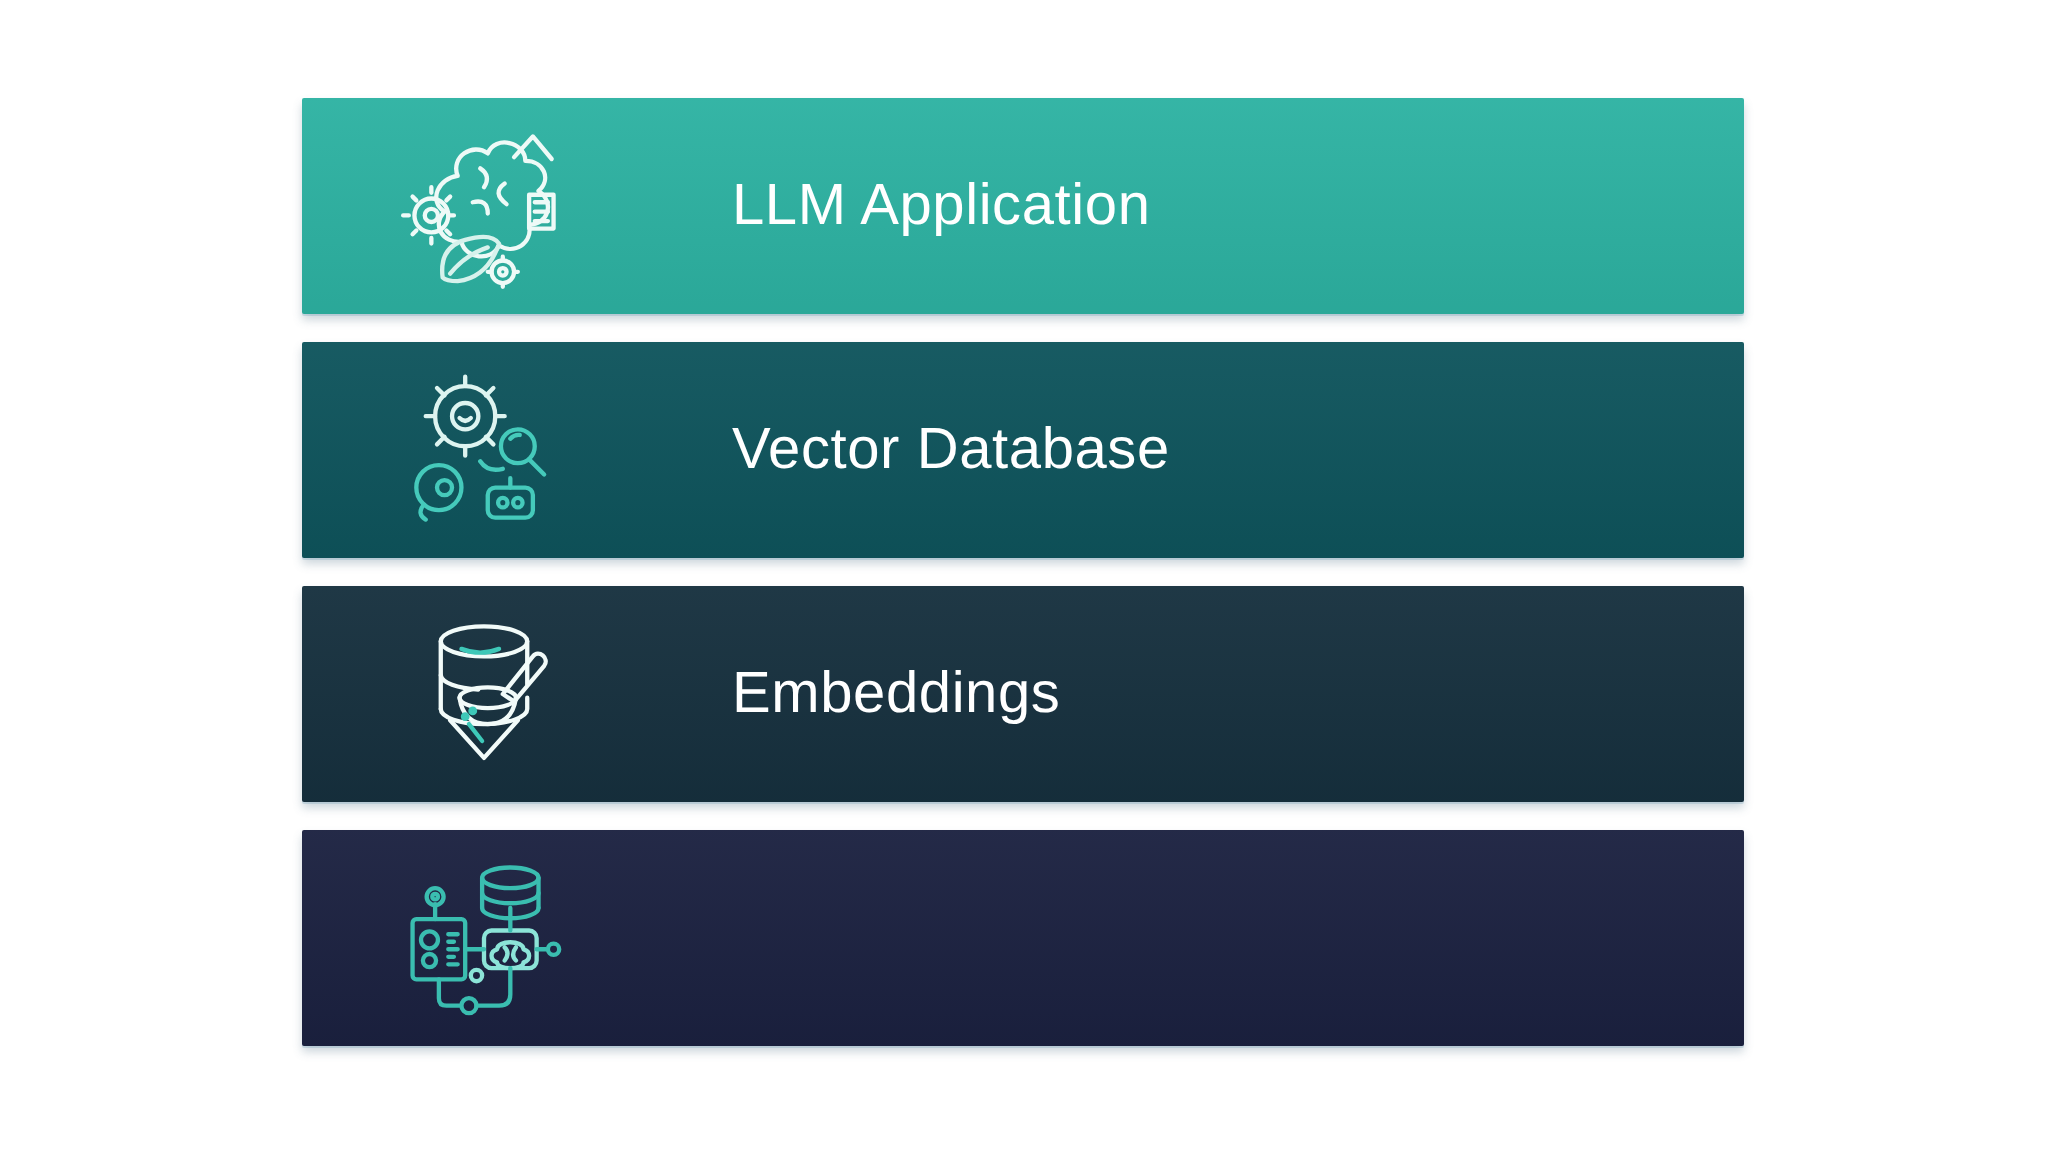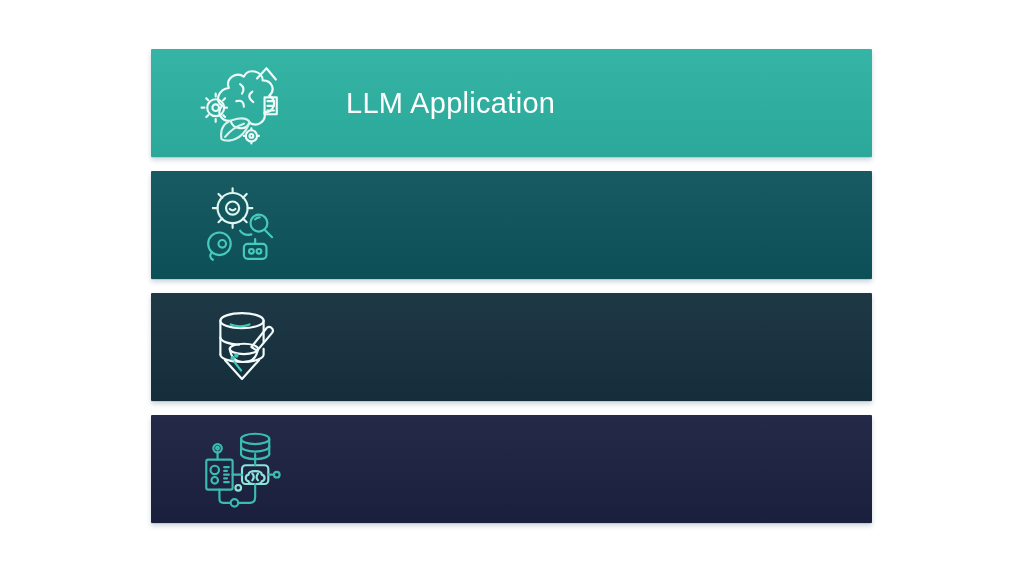--- a/index.html
+++ b/index.html
@@ -49,21 +49,21 @@
     fill: none;
     stroke: var(--icon-stroke, #fff);
     stroke-width: 2.3;
     stroke-linecap: round;
     stroke-linejoin: round;
   }
   .icon-wrap svg .accent {
     stroke: var(--icon-accent, #45cabb);
   }
   .bar-label {
-    margin-left: 56px;
+    margin-left: 76px;
     color: var(--label-color, #ffffff);
     font-size: 29px;
     font-weight: 500;
     letter-spacing: 0.3px;
     white-space: nowrap;
   }
 </style>
 </head>
 <body>
 
@@ -103,39 +103,41 @@
           <path class="accent" d="M18 79 q-4 5 1 8"></path>
           <circle class="accent" cx="68" cy="48" r="9"></circle>
           <path class="accent" d="M74 55 L82 63"></path>
           <path class="accent" d="M64 44 a6 6 0 0 1 5 -2"></path>
           <rect class="accent" x="52" y="70" width="24" height="16" rx="4"></rect>
           <circle class="accent" cx="60" cy="78" r="2.5"></circle>
           <circle class="accent" cx="68" cy="78" r="2.5"></circle>
           <path class="accent" d="M64 70 v-5 M48 56 q4 6 12 4"></path>
         </svg>
       </span>
+      <span class="bar-label">Vector Database</span>
     </div>
 
     <div class="bar" style="--bar-bg: #16303e; --icon-stroke: #f2fbf9; --icon-accent: #3ec8b8;">
       <span class="icon-wrap">
         <svg viewBox="0 0 100 100">
           <ellipse cx="50" cy="22" rx="23" ry="8"></ellipse>
           <path class="accent" d="M38 26 q10 4 20 0"></path>
           <path d="M27 22 V58 M73 22 V45"></path>
           <path d="M27 40 a23 8 0 0 0 20 7.6"></path>
           <path d="M27 58 a23 8 0 0 0 46 0 V52"></path>
           <path d="M32 64 L50 84 L68 64"></path>
           <ellipse cx="52" cy="52" rx="15" ry="5.5"></ellipse>
           <path d="M37 52 Q39 66 52 66 Q65 66 67 52"></path>
           <path d="M60 50 L76 30 C79 26 85 31 82 35 L66 54 Z"></path>
           <path class="accent" d="M42 66 L49 75"></path>
           <circle class="accent" cx="44" cy="59" r="1.2"></circle>
           <circle class="accent" cx="40" cy="62" r="1.2"></circle>
         </svg>
       </span>
+      <span class="bar-label">Embeddings</span>
     </div>
 
     <div class="bar" style="--bar-bg: #1b2140; --icon-stroke: #3abdb0; --icon-accent: #8ce4d8;">
       <span class="icon-wrap">
         <svg viewBox="0 0 100 100">
           <rect x="12" y="40" width="28" height="32" rx="2"></rect>
           <circle cx="21" cy="51" r="4.5"></circle>
           <circle cx="21" cy="62" r="3.5"></circle>
           <path d="M31 48 h5 M31 52 h3 M31 56 h5 M31 60 h3 M31 64 h5"></path>
           <circle cx="24" cy="28" r="4.5"></circle>

